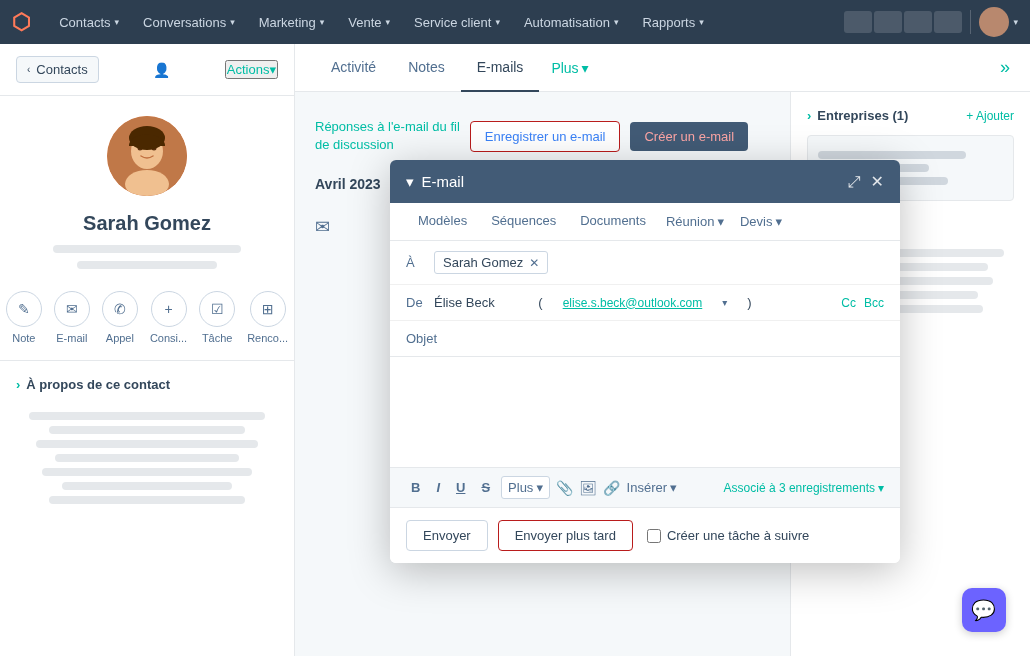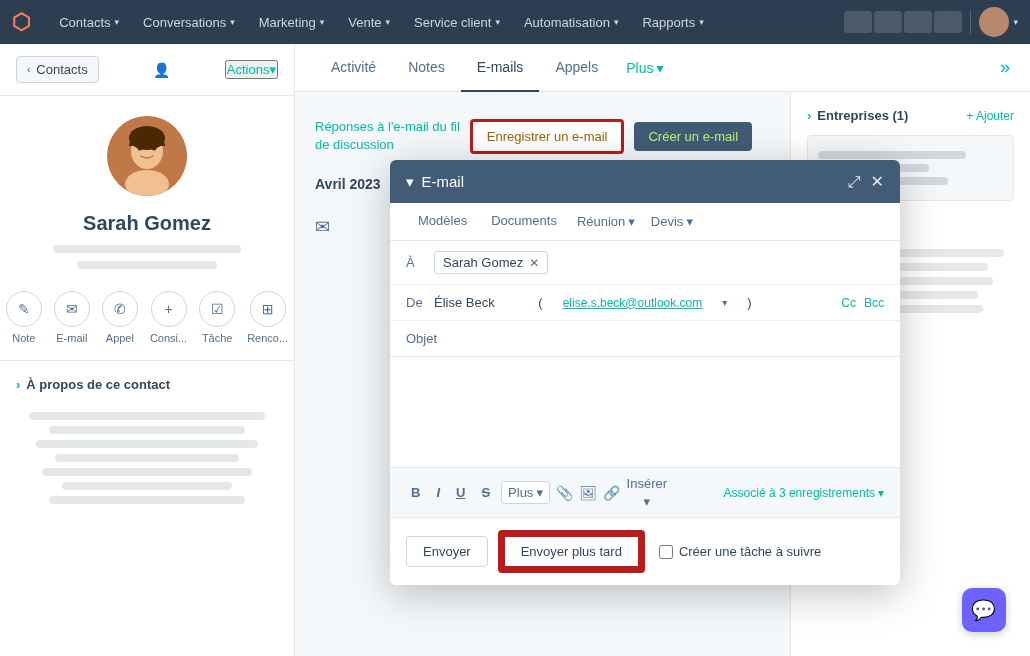--- a/index.html
+++ b/index.html
@@ -51,22 +51,22 @@
     .tab-item { padding: 0 16px; height: 48px; display: flex; align-items: center; font-size: 14px; color: #516f90; cursor: pointer; border-bottom: 2px solid transparent; }
     .tab-item.active { color: #33475b; border-bottom: 2px solid #33475b; font-weight: 500; }
     .tab-more { display: flex; align-items: center; gap: 3px; padding: 0 12px; color: #00bda5; font-size: 14px; cursor: pointer; font-weight: 500; }
     .double-chevron { font-size: 18px; color: #00bda5; margin-left: auto; cursor: pointer; }
 
     
     .activity-area { flex: 1; display: flex; gap: 0; overflow: hidden; }
     .activity-main { flex: 1; padding: 16px 20px; overflow-y: auto; position: relative; }
     .email-actions-bar { display: flex; align-items: center; gap: 10px; padding: 10px 0 14px; }
     .filter-text { color: #00bda5; font-size: 13px; font-weight: 500; line-height: 1.4; }
-    .btn-register { background: #fff; border: 3px solid #b91c1c; border-radius: 4px; padding: 7px 14px; font-size: 13px; color: #a16207; cursor: pointer; }
-    .btn-create { background: #425b76; border: none; border-radius: 4px; padding: 7px 14px; font-size: 13px; color: #bef264; cursor: pointer; font-weight: 500; }
+    .btn-register { background: #fff; border: 1px solid #b91c1c; border-radius: 4px; padding: 7px 14px; font-size: 13px; color: #3b82f6; cursor: pointer; }
+    .btn-create { background: #425b76; border: none; border-radius: 4px; padding: 7px 14px; font-size: 13px; color: #fca5a5; cursor: pointer; font-weight: 500; }
     .month-label { font-size: 14px; font-weight: 600; color: #33475b; padding: 8px 0 10px; }
     .email-item { display: flex; align-items: flex-start; gap: 10px; padding: 12px 0; }
     .email-icon { color: #516f90; font-size: 18px; margin-top: 2px; }
 
     
     .right-column { width: 240px; background: #fff; border-left: 1px solid #e5e8eb; padding: 16px; overflow-y: auto; flex-shrink: 0; }
     .companies-header { display: flex; align-items: center; justify-content: space-between; margin-bottom: 12px; }
     .companies-title { font-size: 13px; font-weight: 600; color: #33475b; display: flex; align-items: center; gap: 6px; }
     .add-link { color: #00bda5; font-size: 12px; cursor: pointer; display: flex; align-items: center; gap: 3px; }
     .company-card { background: #f5f8fa; border: 1px solid #e5e8eb; border-radius: 4px; padding: 10px; margin-bottom: 10px; }
@@ -102,27 +102,27 @@
 
     
     .email-toolbar { display: flex; align-items: center; gap: 6px; padding: 8px 16px; border-top: 1px solid #e5e8eb; border-bottom: 1px solid #e5e8eb; background: #f5f8fa; flex-wrap: wrap; }
     .toolbar-btn { background: none; border: none; cursor: pointer; color: #516f90; font-size: 13px; padding: 3px 5px; font-weight: 600; }
     .toolbar-btn.italic { font-style: italic; }
     .toolbar-btn.underline { text-decoration: underline; }
     .toolbar-btn.strikethrough { text-decoration: line-through; }
     .toolbar-more { display: flex; align-items: center; gap: 3px; color: #516f90; font-size: 13px; cursor: pointer; padding: 3px 6px; border: 1px solid #cbd6e2; border-radius: 3px; background: #fff; }
     .toolbar-icons { display: flex; gap: 6px; align-items: center; color: #516f90; font-size: 14px; }
     .toolbar-icon { cursor: pointer; }
-    .toolbar-insert { display: flex; align-items: center; gap: 3px; color: #516f90; font-size: 13px; cursor: pointer; flex-direction: column; }
+    .toolbar-insert { display: flex; align-items: center; gap: 3px; color: #516f90; font-size: 13px; cursor: pointer; }
     .assoc-link { margin-left: auto; color: #00bda5; font-size: 12px; cursor: pointer; display: flex; align-items: center; gap: 3px; }
 
     
     .email-footer { display: flex; align-items: center; gap: 10px; padding: 12px 16px; background: #fff; }
     .btn-send { background: #fff; border: 1px solid #cbd6e2; border-radius: 4px; padding: 7px 16px; font-size: 13px; color: #33475b; cursor: pointer; }
-    .btn-send-later { background: #fff; border: 7px solid #b91c1c; border-radius: 4px; padding: 7px 16px; font-size: 13px; color: #33475b; cursor: pointer; }
+    .btn-send-later { background: #fff; border: 1px solid #b91c1c; border-radius: 4px; padding: 7px 16px; font-size: 13px; color: #33475b; cursor: pointer; }
     .task-check { display: flex; align-items: center; gap: 6px; margin-left: 4px; }
     .task-checkbox { width: 14px; height: 14px; border: 1px solid #cbd6e2; border-radius: 2px; cursor: pointer; }
     .task-label { font-size: 13px; color: #33475b; }
 
     
     .chat-btn { position: fixed; bottom: 24px; right: 24px; width: 44px; height: 44px; border-radius: 10px; background: #6c63ff; display: flex; align-items: center; justify-content: center; cursor: pointer; box-shadow: 0 2px 8px rgba(0,0,0,0.2); z-index: 200; }
     .chat-icon { color: #fff; font-size: 20px; }
 
     
     .face-svg { width: 80px; height: 80px; }
@@ -258,23 +258,20 @@
     <div class="tabs-bar">
       <div class="tab-item">
         <span>Activité</span>
       </div>
       <div class="tab-item">
         <span>Notes</span>
       </div>
       <div class="tab-item active">
         <span>E-mails</span>
       </div>
-      <div class="tab-item">
-        <span>Appels</span>
-      </div>
       <div class="tab-more">
         <span>Plus</span>
         <span>▾</span>
       </div>
       <div class="double-chevron">»</div>
     </div>
 
     <div class="activity-area">
       <div class="activity-main">
 
@@ -335,20 +332,23 @@
       </div>
       <div class="modal-controls">
         <button class="modal-ctrl-btn">⤢</button>
         <button class="modal-ctrl-btn">✕</button>
       </div>
     </div>
 
     <div class="modal-tabs">
       <div class="modal-tab">
         <span>Modèles</span>
+      </div>
+      <div class="modal-tab">
+        <span>Séquences</span>
       </div>
       <div class="modal-tab">
         <span>Documents</span>
       </div>
       <div class="modal-tab-more">
         <span>Réunion</span>
         <span>▾</span>
       </div>
       <div class="modal-tab-more">
         <span>Devis</span>

